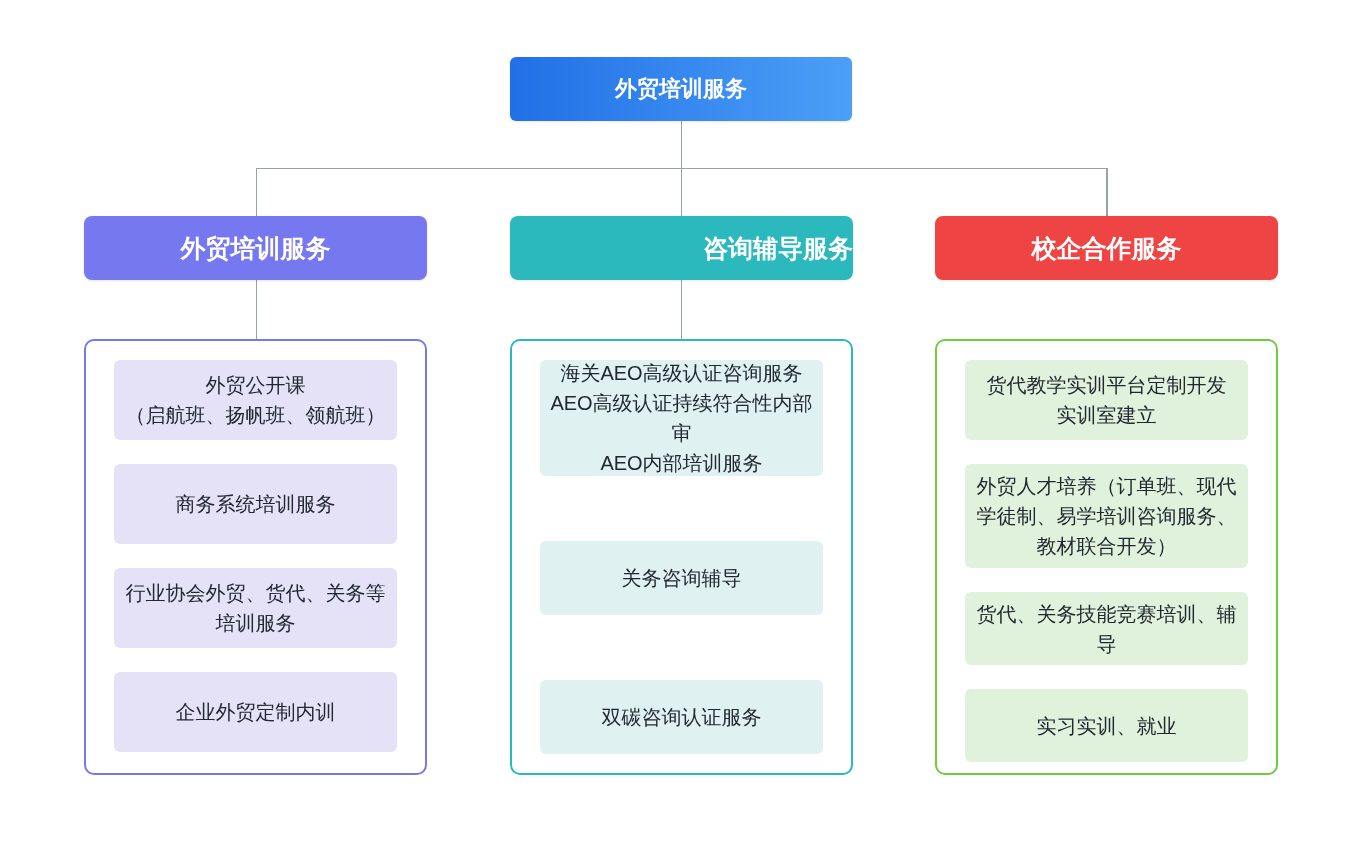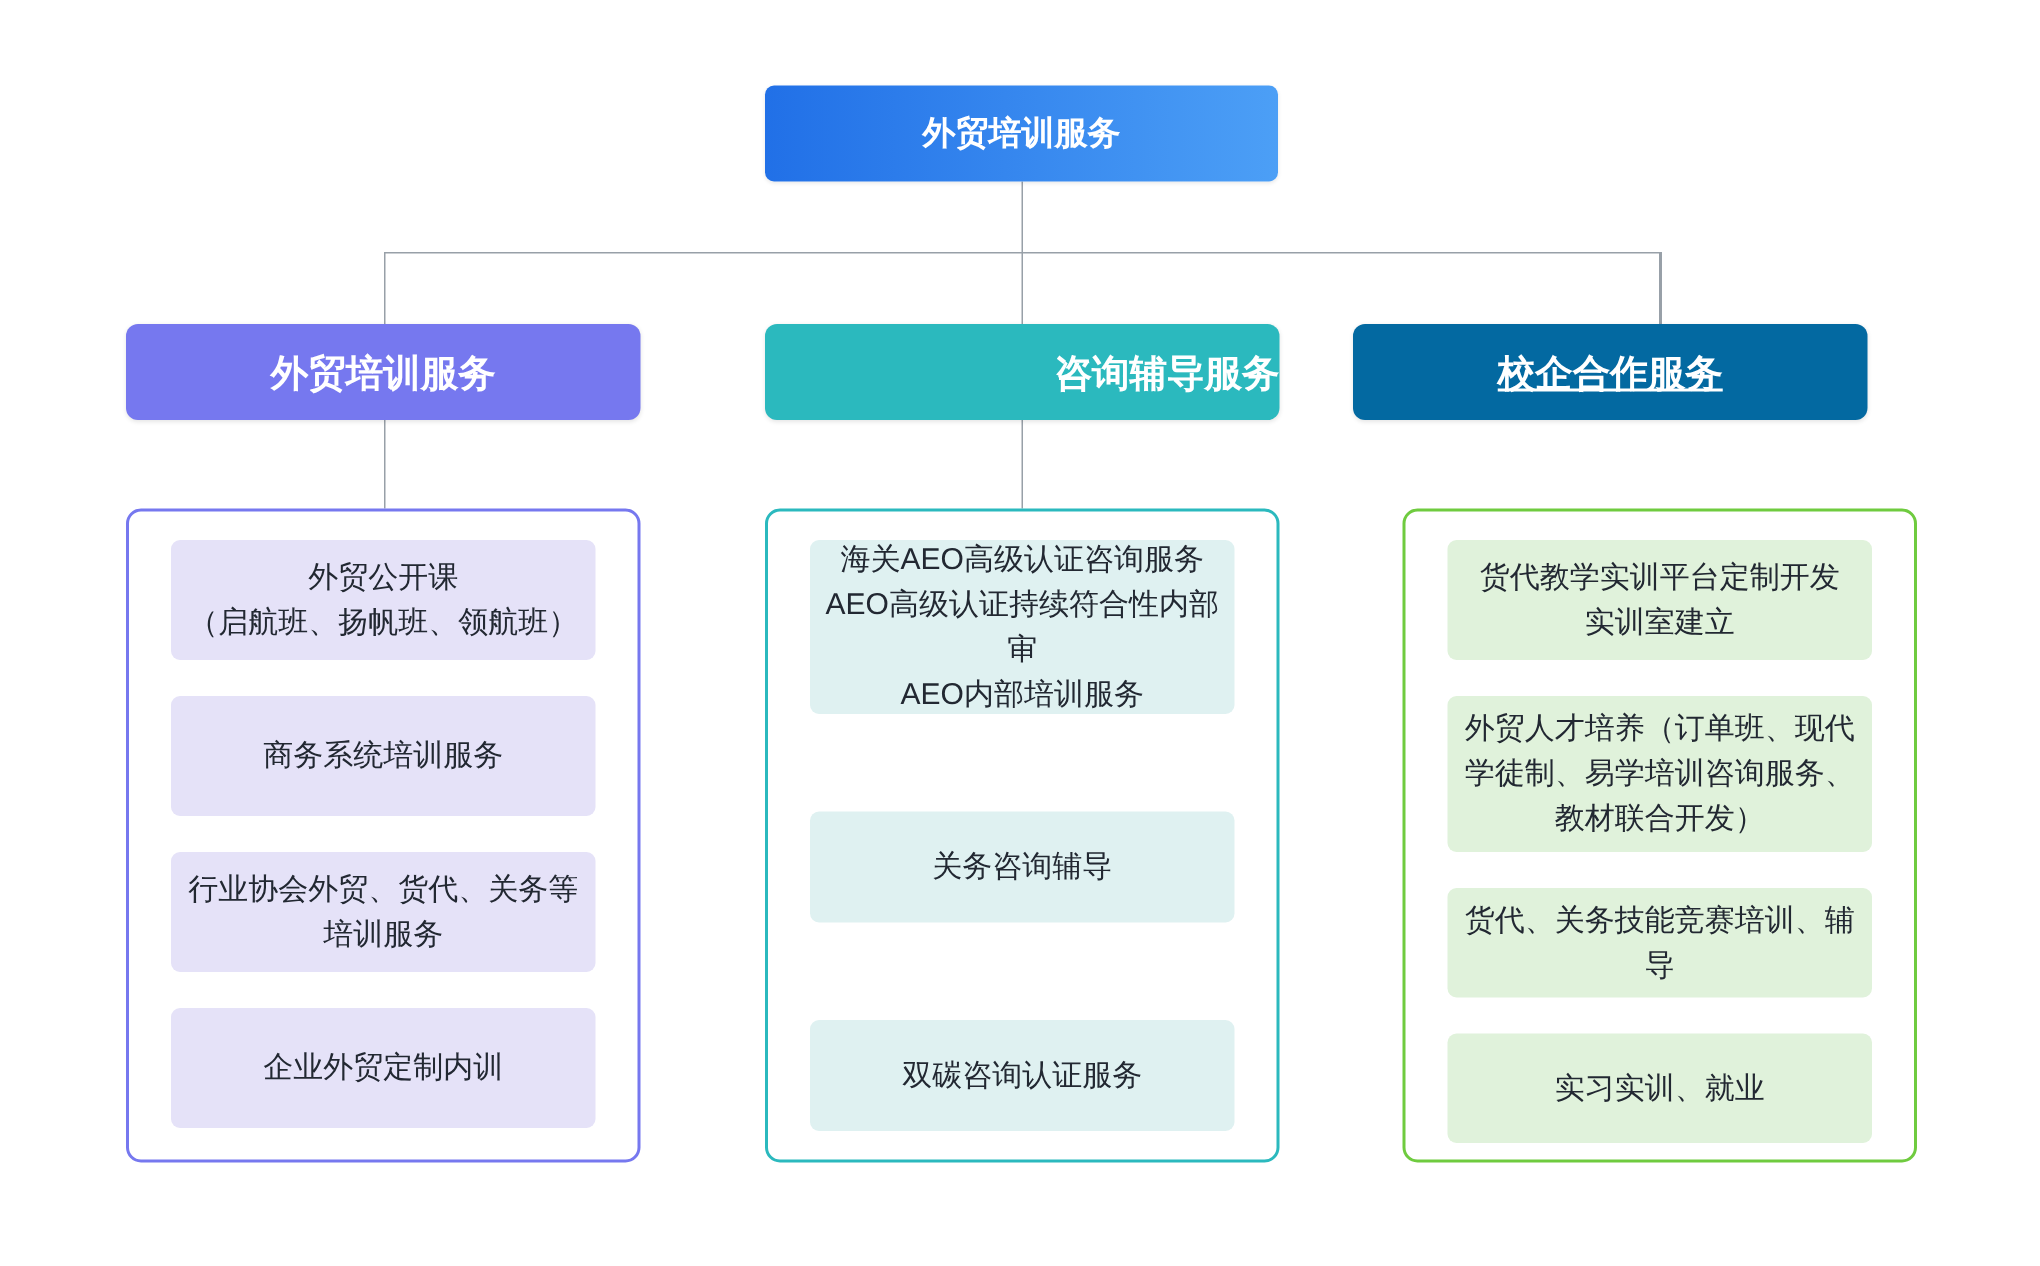--- a/index.html
+++ b/index.html
@@ -50,21 +50,21 @@
     width: 343px; height: 64px;
     border-radius: 8px;
     display: flex; align-items: center; justify-content: center;
     color: #ffffff;
     font-size: 25px;
     font-weight: bold;
     box-shadow: 0 1px 3px rgba(0,0,0,0.10);
   }
   .bh-1 { left: 84px;  background: #7678EF; }
   .bh-2 { left: 510px; background: #2BB9BE; justify-content: flex-end; }
-  .bh-3 { left: 902px; background: #0369a1; text-decoration: underline; }
+  .bh-3 { left: 935px; background: #ef4444; }
 
   .branch-group {
     position: absolute;
     top: 339px;
     width: 343px; height: 436px;
     border-radius: 10px;
     background: #ffffff;
     box-sizing: border-box;
     padding: 19px 28px;
     display: flex;

